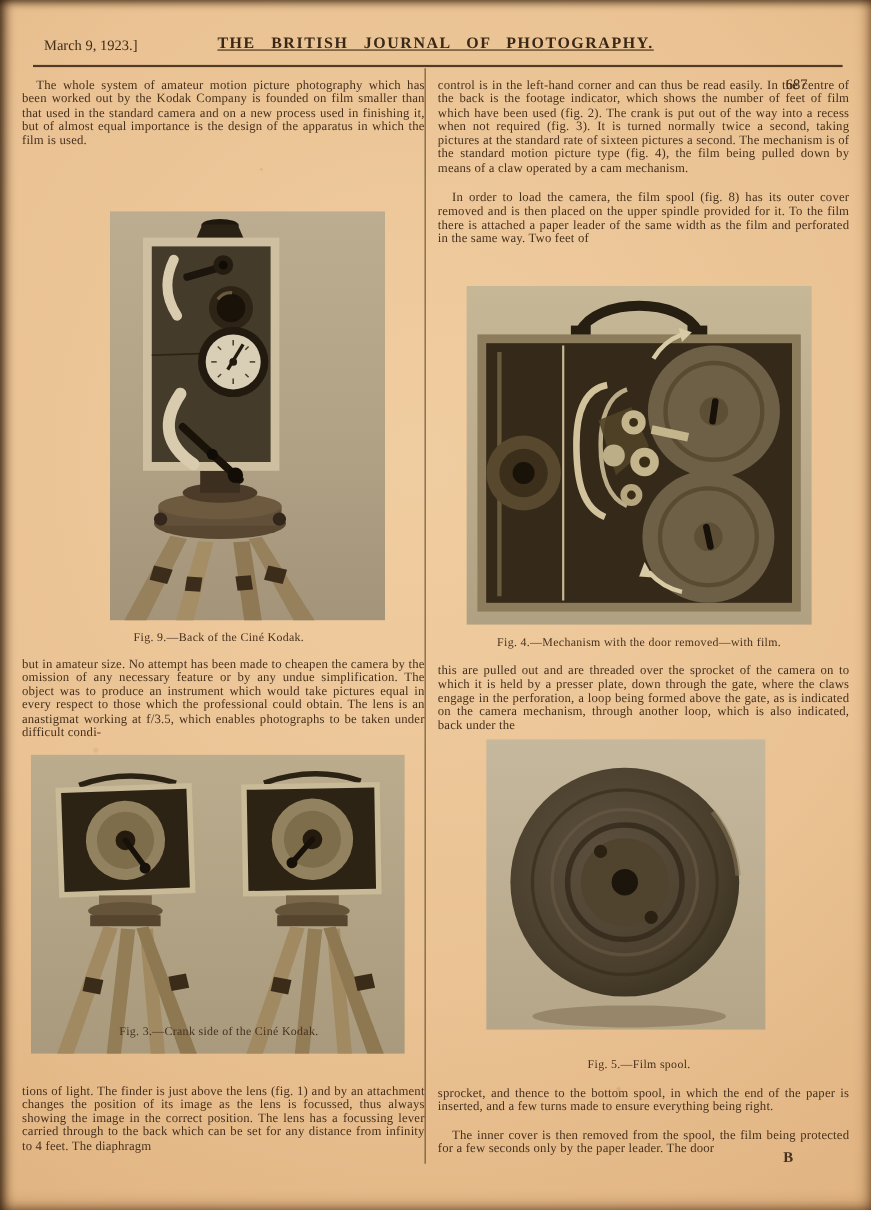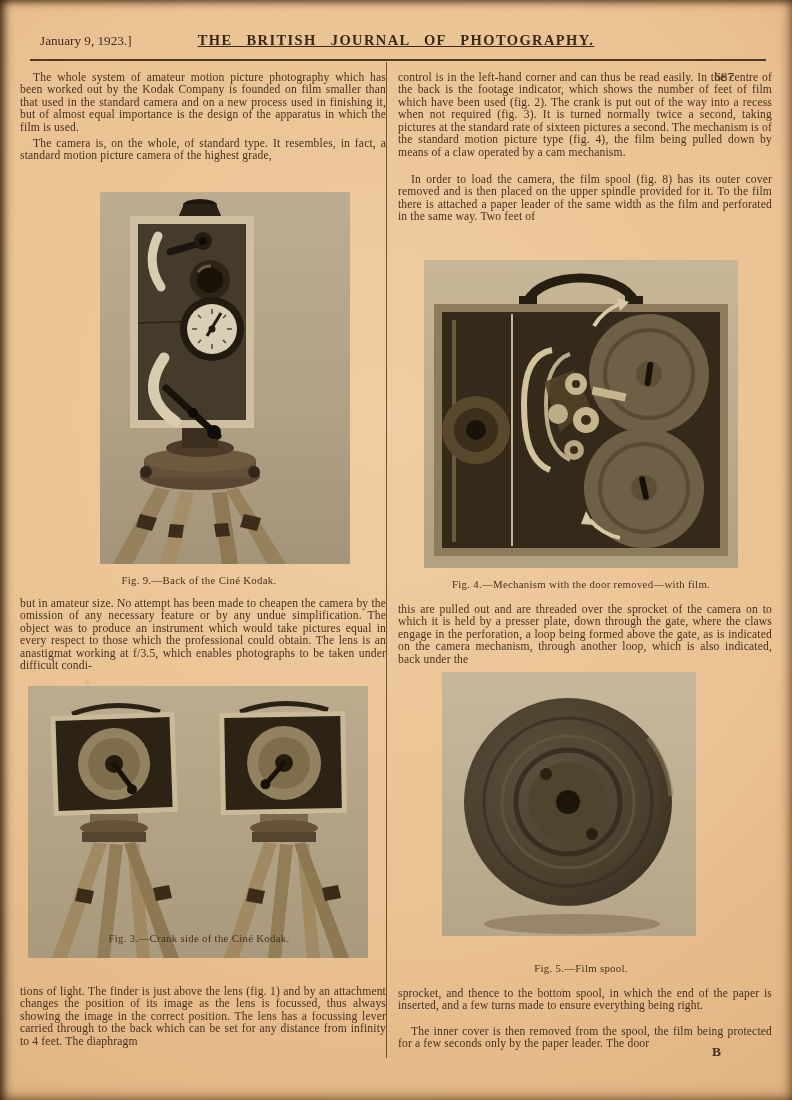--- a/index.html
+++ b/index.html
@@ -38,28 +38,27 @@
   .col-divider{position:absolute;left:386px;top:62px;width:1px;height:996px;background:rgba(72,51,30,.8);}
   .photo{position:absolute;}
   .photo svg{display:block;width:100%;height:100%;}
   .sig{position:absolute;font-size:13.5px;font-weight:bold;color:#46311f;}
 </style>
 </head>
 <body>
 
 <div class="page">
 
-  <div class="hdr-date">January 9, 1923.]</div>
+  <div class="hdr-date">March 9, 1923.]</div>
   <div class="hdr-title">THE BRITISH JOURNAL OF PHOTOGRAPHY.</div>
   <div class="hdr-num">687</div>
   <div class="hdr-rule"></div>
   <div class="col-divider"></div>
 
   <p class="txt ind" style="left:16px;top:68px;width:366px">The whole system of amateur motion picture photography which has been worked out by the Kodak Company is founded on film smaller than that used in the standard camera and on a new process used in finishing it, but of almost equal importance is the design of the apparatus in which the film is used.</p>
-  <p class="txt ind" style="left:16px;top:134px;width:366px">The camera is, on the whole, of standard type.  It resembles, in fact, a standard motion picture camera of the highest grade,</p>
 
   <div class="photo" style="left:100px;top:192px;width:250px;height:372px">
     <svg viewBox="0 0 250 372" xmlns="http://www.w3.org/2000/svg">
       <defs>
         <linearGradient id="f2bg" x1="0" y1="0" x2="0" y2="1">
           <stop offset="0" stop-color="#bcad90"></stop>
             <stop offset=".6" stop-color="#b0a185"></stop>
             <stop offset="1" stop-color="#a3947a"></stop>
         </linearGradient>
       </defs>

